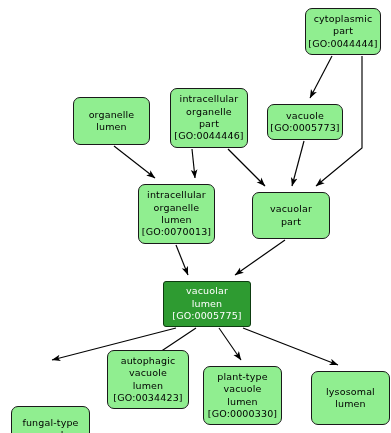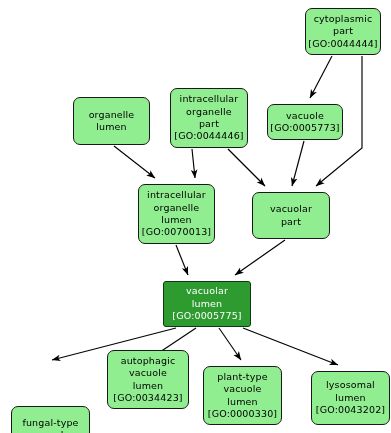--- a/index.html
+++ b/index.html
@@ -126,16 +126,15 @@
       </div>
       <div class="go-node" style="left: 203px; top: 366px; width: 79px; height: 59px;">
         <span class="node-term">plant-type
 vacuole
 lumen</span>
         <span class="node-id">[GO:0000330]</span>
       </div>
       <div class="go-node" style="left: 299px; top: 371px; width: 79px; height: 54px; margin-left: 12px;">
         <span class="node-term">lysosomal
 lumen</span>
-        <span class="node-id">[GO:0043202]</span>
       </div>
     </div>
 </div>
 
 </body></html>

